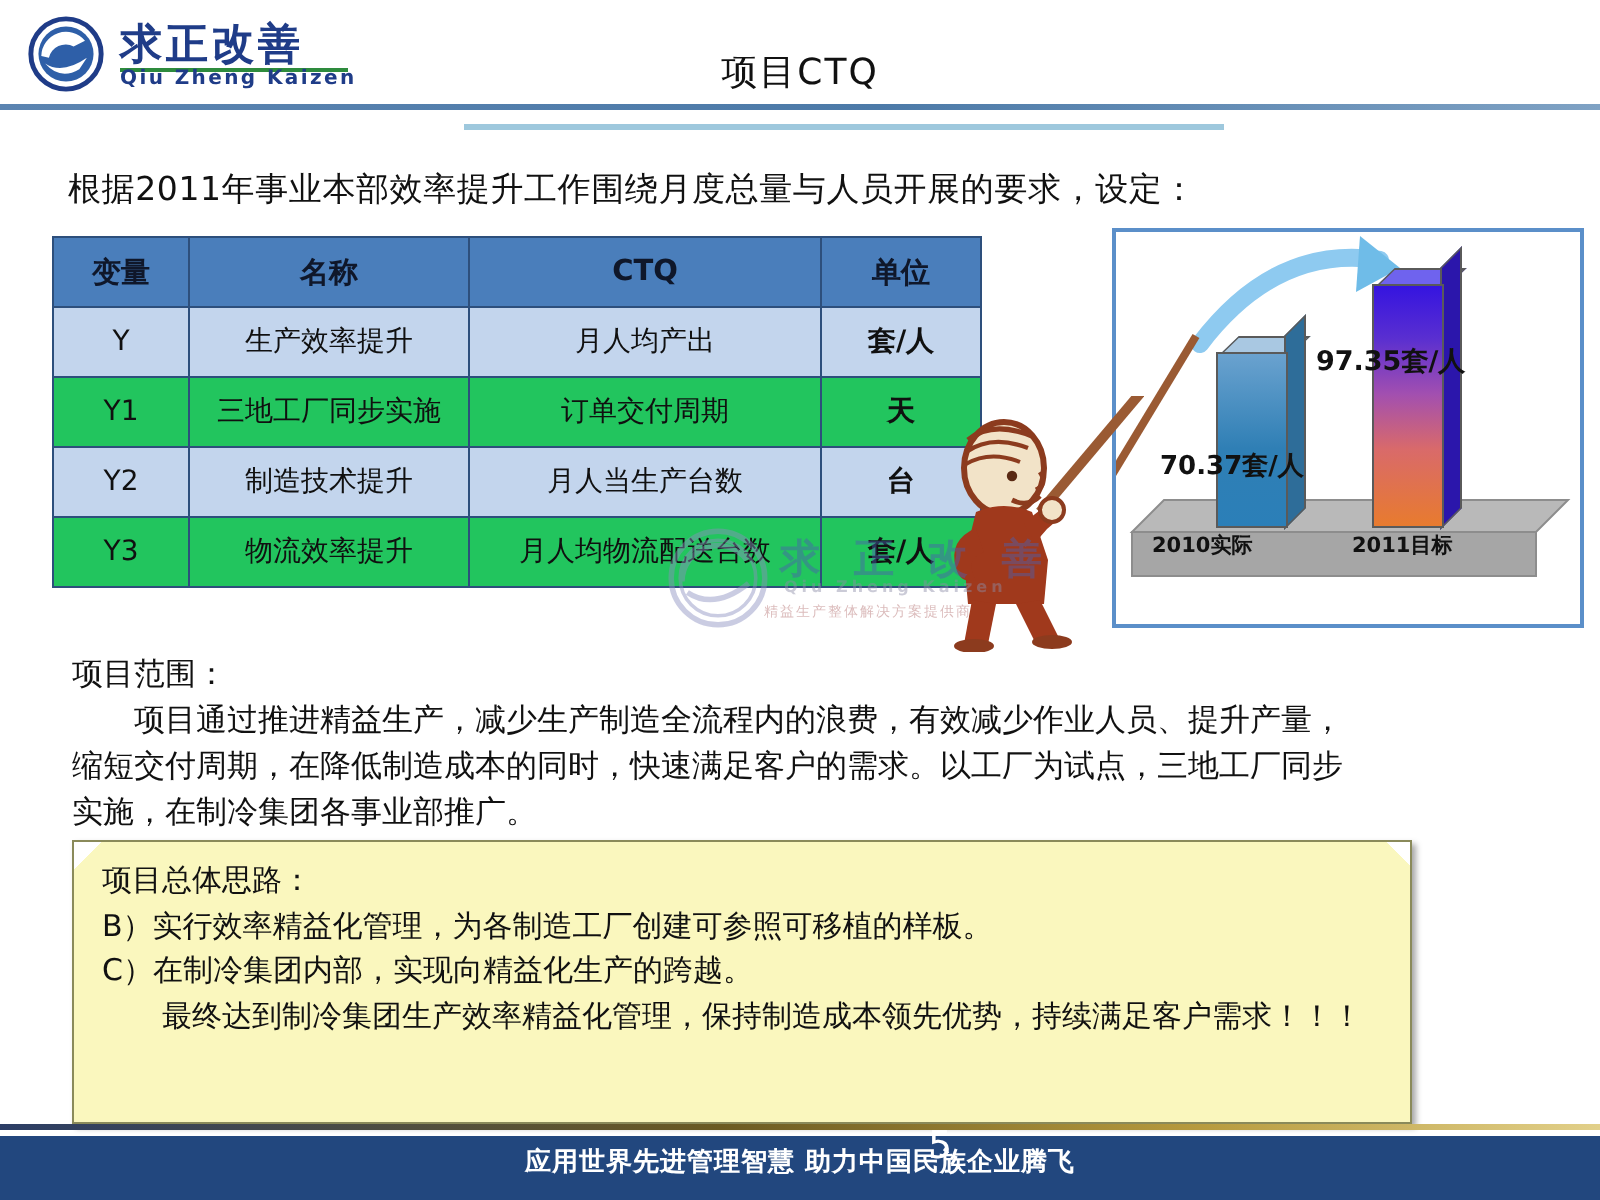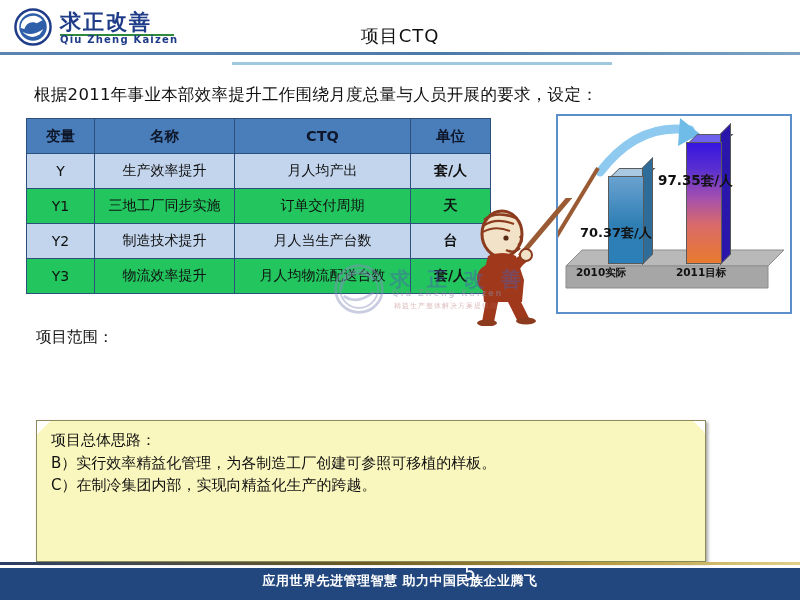--- a/index.html
+++ b/index.html
@@ -102,21 +102,21 @@
   .page-no{position:absolute;left:0;top:562px;width:800px;text-align:center;
     font-size:19px;color:#ffffff;padding-left:140px;box-sizing:border-box;}
 
   
   .watermark{position:absolute;left:332px;top:262px;width:200px;height:62px;opacity:.45;
     pointer-events:none;}
   .wm-cn{position:absolute;left:58px;top:4px;font-size:20px;font-weight:bold;color:#4a5fb0;
     letter-spacing:5px;}
   .wm-en{position:absolute;left:60px;top:27px;font-size:8px;font-weight:bold;color:#8d8da8;
     letter-spacing:2px;}
-  .wm-tag{position:absolute;left:50px;top:39px;font-size:7px;color:#b06a6a;letter-spacing:1px;margin-left:12px;}
+  .wm-tag{position:absolute;left:50px;top:39px;font-size:7px;color:#b06a6a;letter-spacing:1px;}
 </style>
 </head>
 <body>
 
 <div class="slide">
 
   <div class="logo-wrap">
     <div class="logo-mark">
       <svg viewBox="0 0 40 40" width="38" height="38">
         <circle cx="20" cy="20" r="18.5" fill="#ffffff" stroke="#1F3C88" stroke-width="2.6"></circle>
@@ -245,29 +245,31 @@
       <path d="M10 32 A20 20 0 0 1 46 20" fill="none" stroke="#8b8fc0" stroke-width="3"></path>
       <path d="M13 38 Q28 48 47 33" fill="none" stroke="#8b8fc0" stroke-width="3"></path>
     </svg>
     <div class="wm-cn">求 正 改 善</div>
     <div class="wm-en">Qiu Zheng Kaizen</div>
     <div class="wm-tag">精益生产整体解决方案提供商</div>
   </div>
 
   <div class="scope">
     <span class="hdr">项目范围：</span>
+    <span class="body">项目通过推进精益生产，减少生产制造全流程内的浪费，有效减少作业人员、提升产量，缩短交付周期，在降低制造成本的同时，快速满足客户的需求。以工厂为试点，三地工厂同步实施，在制冷集团各事业部推广。</span>
   </div>
 
   <div class="note">
     <div class="note-curl"></div>
     <div class="note-curl-tr"></div>
     <div class="note-inner">
       <span class="l">项目总体思路：</span>
       <span class="l">B）实行效率精益化管理，为各制造工厂创建可参照可移植的样板。</span>
       <span class="l">C）在制冷集团内部，实现向精益化生产的跨越。</span>
+      <span class="l ind">最终达到制冷集团生产效率精益化管理，保持制造成本领先优势，持续满足客户需求！！！</span>
     </div>
   </div>
 
   <div class="foot-gold"></div>
   <div class="footer"></div>
   <div class="foot-text">应用世界先进管理智慧  助力中国民族企业腾飞</div>
   <div class="page-no">5</div>
 
 </div>
 

